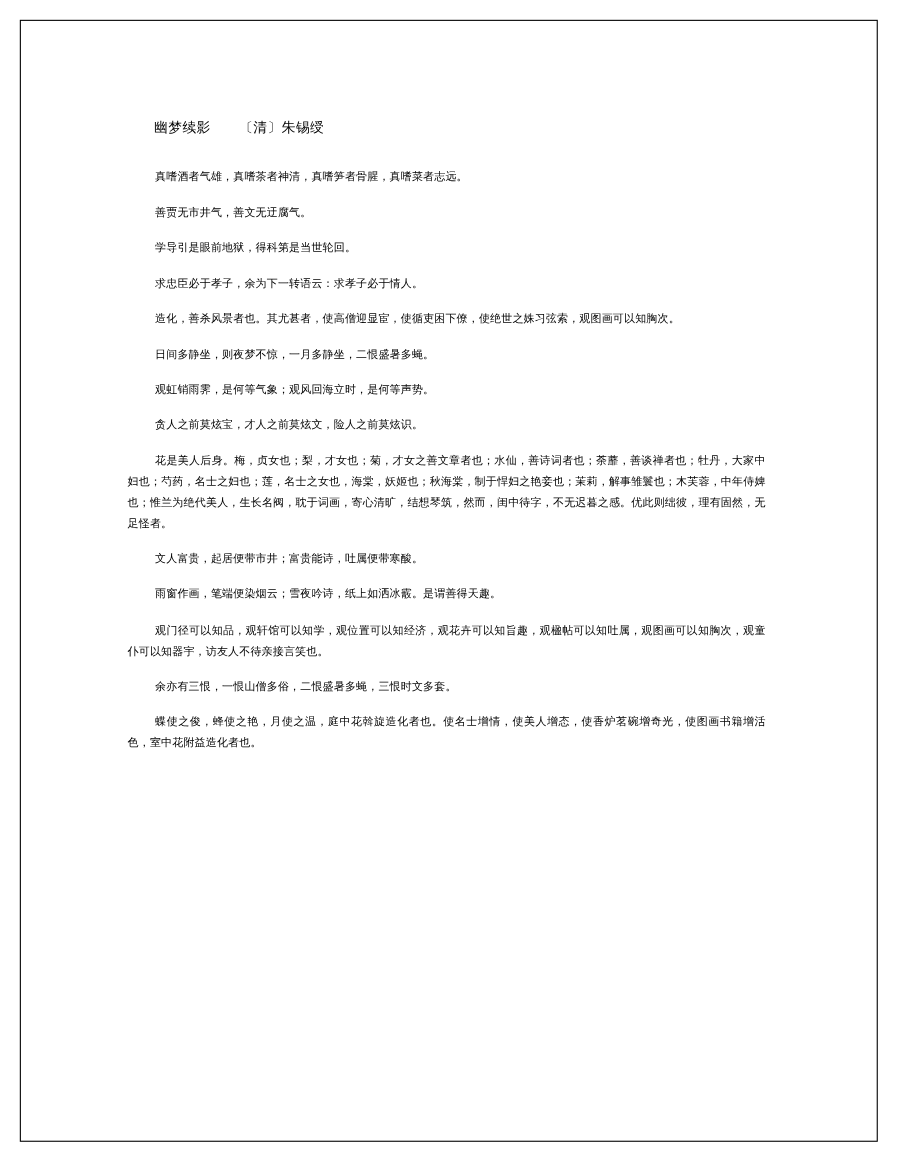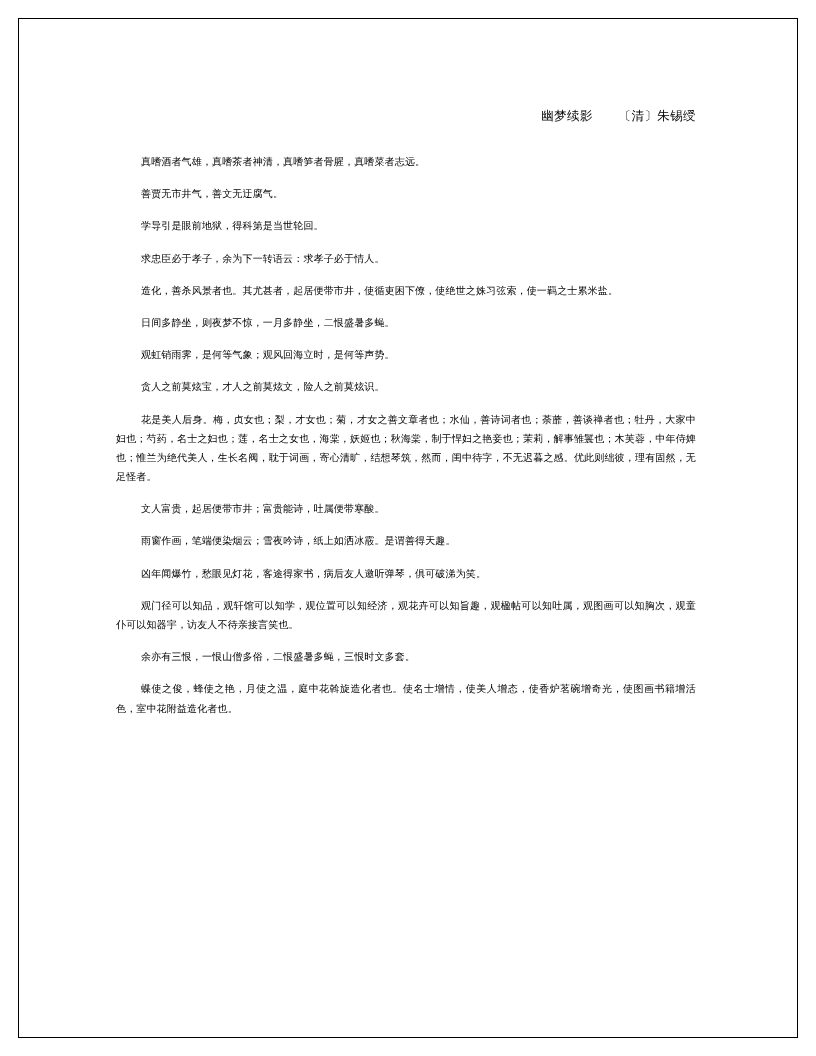--- a/index.html
+++ b/index.html
@@ -32,21 +32,20 @@
     top: 106px;
     width: 580px;
   }
   .doc-title {
     font-size: 12.5px;
     line-height: 1.6;
     color: #000000;
     margin: 0 0 26px 24px;
     letter-spacing: 0.4px;
     white-space: pre;
-    text-align: right;
   }
   .para {
     font-size: 10px;
     line-height: 1.92;
     color: #000000;
     margin: 0 0 13px 0;
     text-indent: 25px;
     text-align: justify;
     text-justify: inter-ideograph;
     letter-spacing: 0.15px;
@@ -57,25 +56,24 @@
 <body>
 
 <div class="page">
   <div class="page-border"></div>
   <div class="content">
     <div class="doc-title">幽梦续影　　〔清〕朱锡绶</div>
     <p class="para">真嗜酒者气雄，真嗜茶者神清，真嗜笋者骨腥，真嗜菜者志远。</p>
     <p class="para">善贾无市井气，善文无迂腐气。</p>
     <p class="para">学导引是眼前地狱，得科第是当世轮回。</p>
     <p class="para">求忠臣必于孝子，余为下一转语云：求孝子必于情人。</p>
-    <p class="para">造化，善杀风景者也。其尤甚者，起居便带市井，使循吏困下僚，使绝世之姝习弦索，使一羁之士累米盐。</p>
+    <p class="para">造化，善杀风景者也。其尤甚者，使高僧迎显宦，使循吏困下僚，使绝世之姝习弦索，观图画可以知胸次。</p>
     <p class="para">日间多静坐，则夜梦不惊，一月多静坐，二恨盛暑多蝇。</p>
     <p class="para">观虹销雨霁，是何等气象；观风回海立时，是何等声势。</p>
     <p class="para">贪人之前莫炫宝，才人之前莫炫文，险人之前莫炫识。</p>
     <p class="para">花是美人后身。梅，贞女也；梨，才女也；菊，才女之善文章者也；水仙，善诗词者也；荼蘼，善谈禅者也；牡丹，大家中妇也；芍药，名士之妇也；莲，名士之女也，海棠，妖姬也；秋海棠，制于悍妇之艳妾也；茉莉，解事雏鬟也；木芙蓉，中年侍婢也；惟兰为绝代美人，生长名阀，耽于词画，寄心清旷，结想琴筑，然而，闺中待字，不无迟暮之感。优此则绌彼，理有固然，无足怪者。</p>
     <p class="para">文人富贵，起居便带市井；富贵能诗，吐属便带寒酸。</p>
     <p class="para">雨窗作画，笔端便染烟云；雪夜吟诗，纸上如洒冰霰。是谓善得天趣。</p>
-    <p class="para">凶年闻爆竹，愁眼见灯花，客途得家书，病后友人邀听弹琴，俱可破涕为笑。</p>
     <p class="para">观门径可以知品，观轩馆可以知学，观位置可以知经济，观花卉可以知旨趣，观楹帖可以知吐属，观图画可以知胸次，观童仆可以知器宇，访友人不待亲接言笑也。</p>
     <p class="para">余亦有三恨，一恨山僧多俗，二恨盛暑多蝇，三恨时文多套。</p>
     <p class="para">蝶使之俊，蜂使之艳，月使之温，庭中花斡旋造化者也。使名士增情，使美人增态，使香炉茗碗增奇光，使图画书籍增活色，室中花附益造化者也。</p>
   </div>
 </div>
 
 </body></html>

